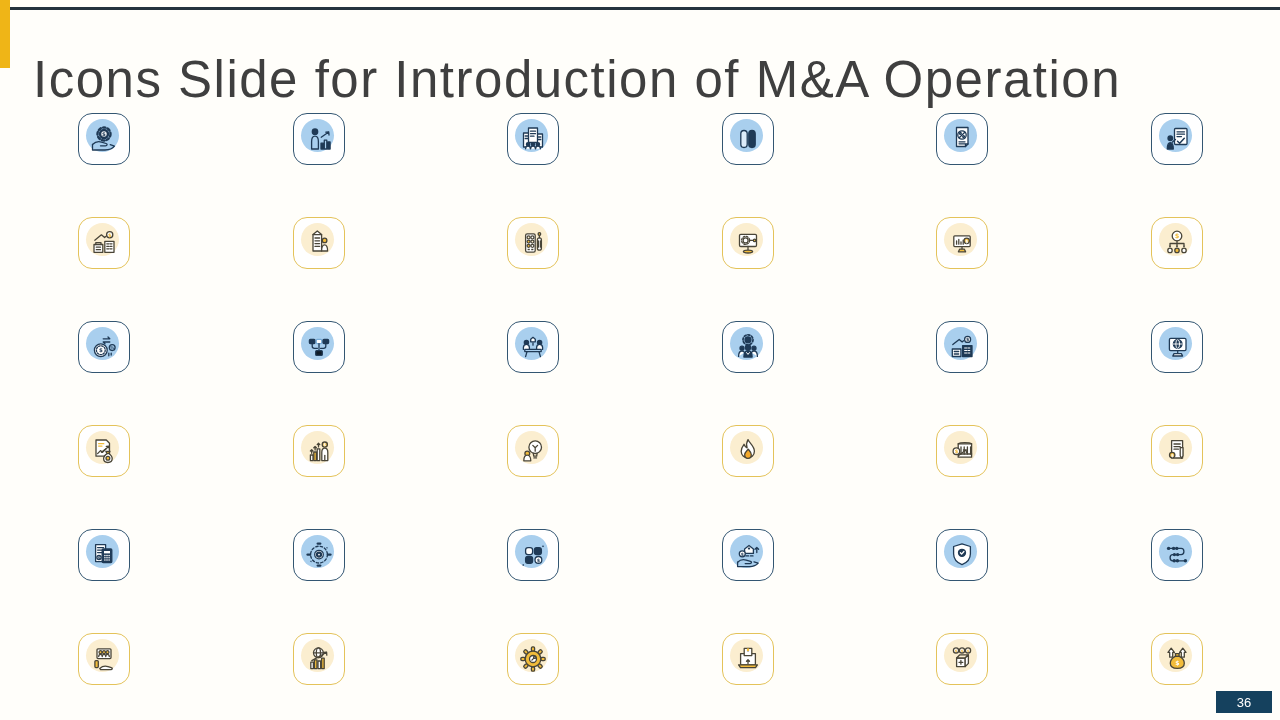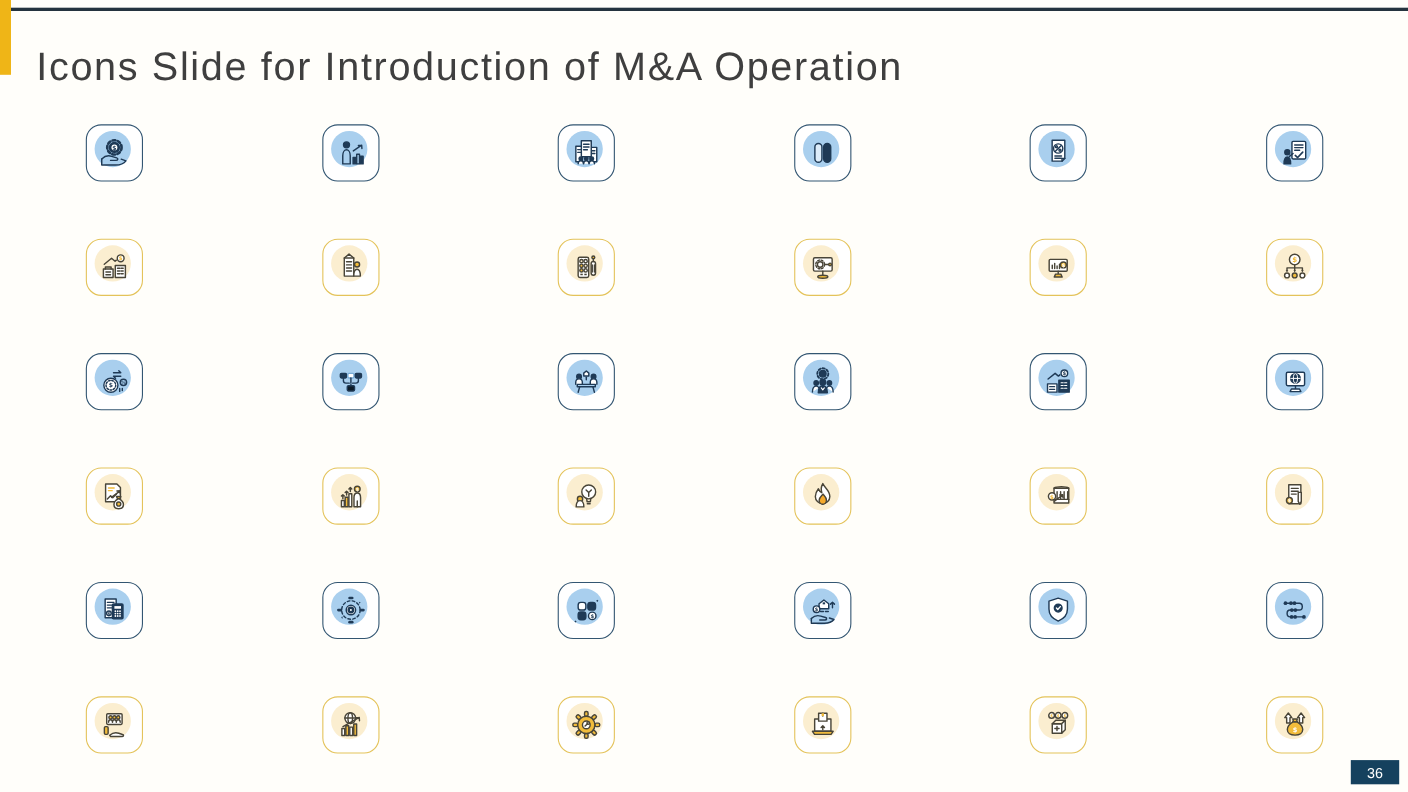--- a/index.html
+++ b/index.html
@@ -3,38 +3,38 @@
 <meta charset="utf-8">
 <style>
   html,body{margin:0;padding:0}
   body{
     width:1280px;height:720px;position:relative;overflow:hidden;
     background:#fffefa;font-family:"Liberation Sans",sans-serif;
   }
   .top-bar{position:absolute;left:10px;top:7px;right:0;height:3px;background:#24333e}
   .accent-bar{position:absolute;left:0;top:0;width:10px;height:68px;background:#efb517}
   .slide-title{
-    position:absolute;left:33px;top:16px;font-size:36px;color:#3f3f3f;
+    position:absolute;left:33px;top:16px;font-size:51px;color:#3f3f3f;
     font-weight:400;letter-spacing:1.5px;white-space:nowrap;
   }
   .icon-grid{position:absolute;left:78px;top:113px;width:1125px}
   .icon-row{display:flex;justify-content:space-between;margin-bottom:52px}
   .icon-cell{
     position:relative;width:52px;height:52px;background:#ffffff;
     border:1px solid;border-radius:14px;box-sizing:border-box;
   }
   .blue .icon-cell{border-color:#335672;color:#1f3a56}
   .gold .icon-cell{border-color:#e4c35a;color:#494538}
   .bg-circle{position:absolute;left:7px;top:5px;width:33px;height:33px;border-radius:50%}
   .blue .bg-circle{background:#a9cfee}
   .gold .bg-circle{background:#fbeed0}
   .icon-cell svg{position:absolute;left:9px;top:9px;width:32px;height:32px}
   .icon-cell text{font-family:"DejaVu Sans",sans-serif;font-weight:bold}
   .page-badge{
-    position:absolute;right:8px;bottom:7px;width:44px;height:22px;background:#15415e;
+    position:absolute;right:8px;bottom:7px;width:56px;height:22px;background:#15415e;
     color:#ffffff;font-size:13px;display:flex;align-items:center;justify-content:center;
   }
 </style>
 </head>
 <body>
 
 <div class="accent-bar"></div>
 <div class="top-bar"></div>
 <h1 class="slide-title">Icons Slide for Introduction of M&amp;A Operation</h1>
 <div class="icon-grid">

